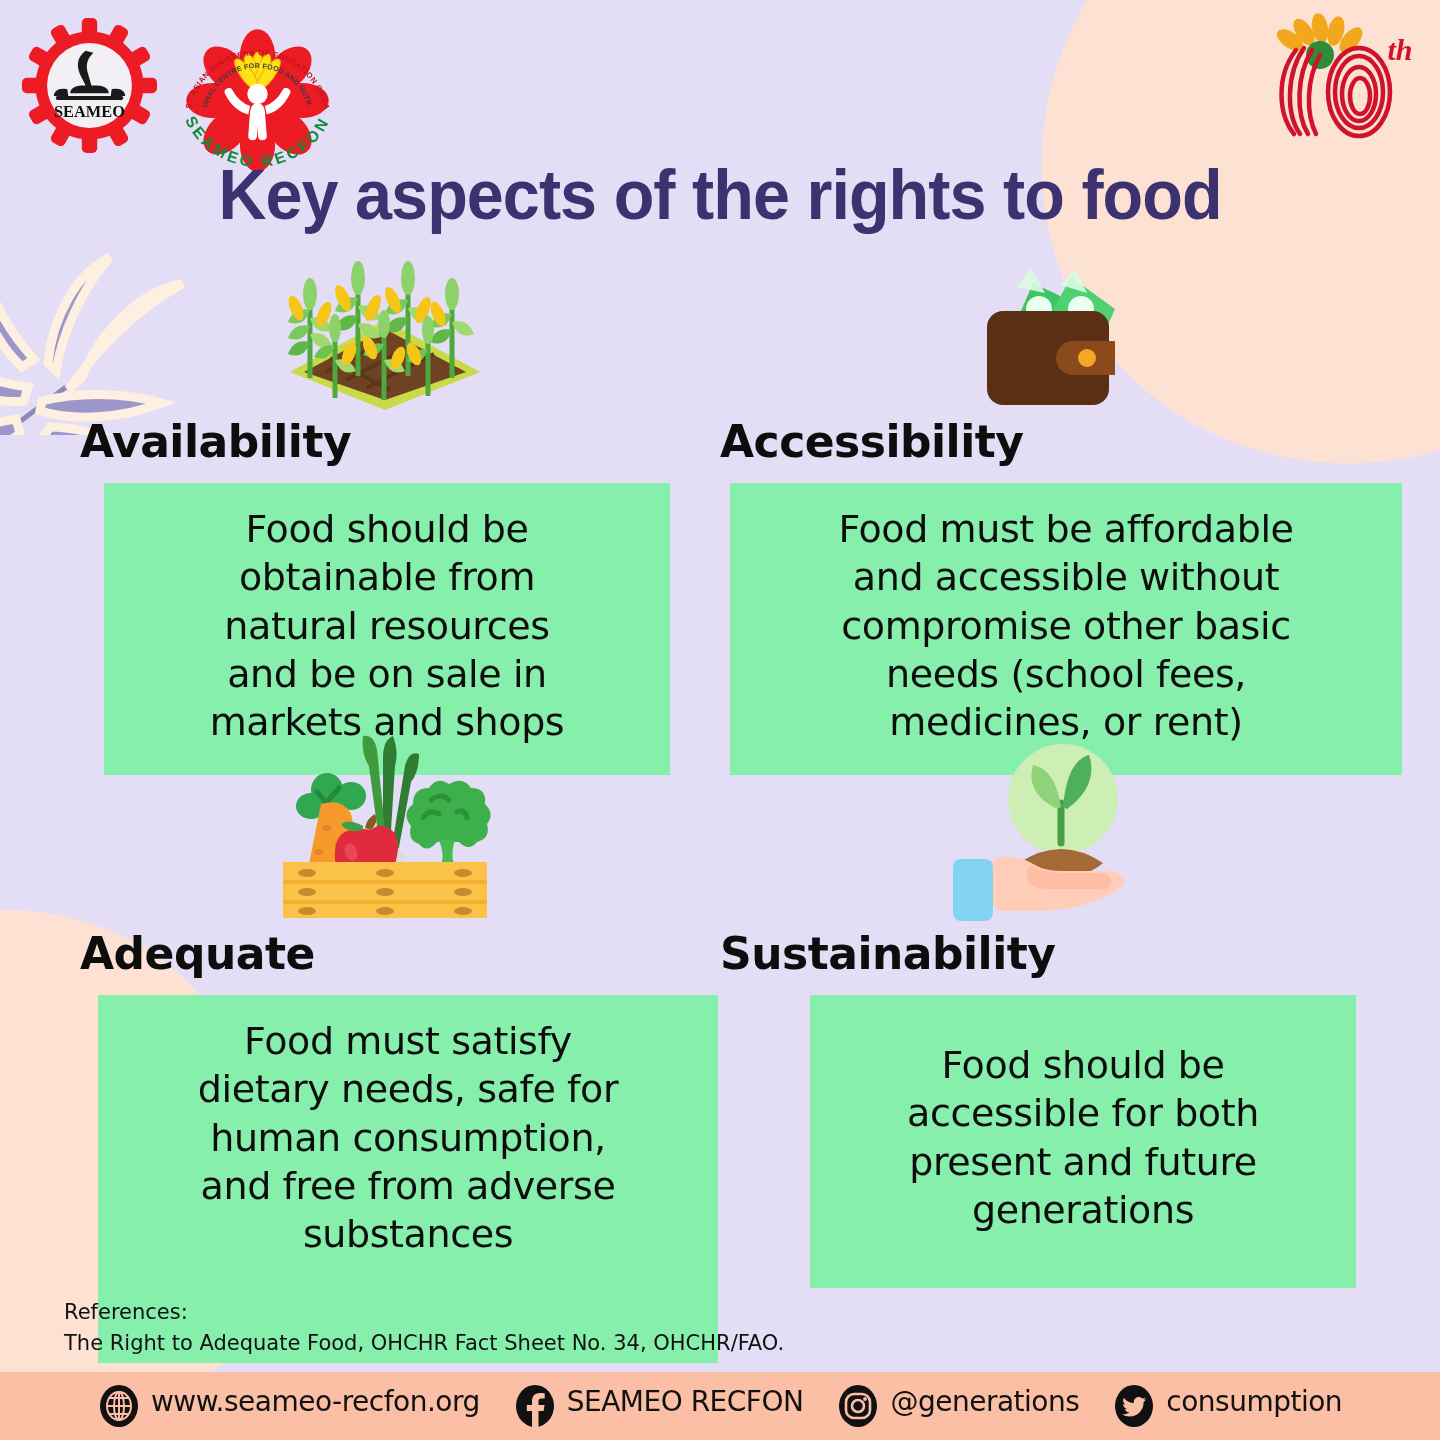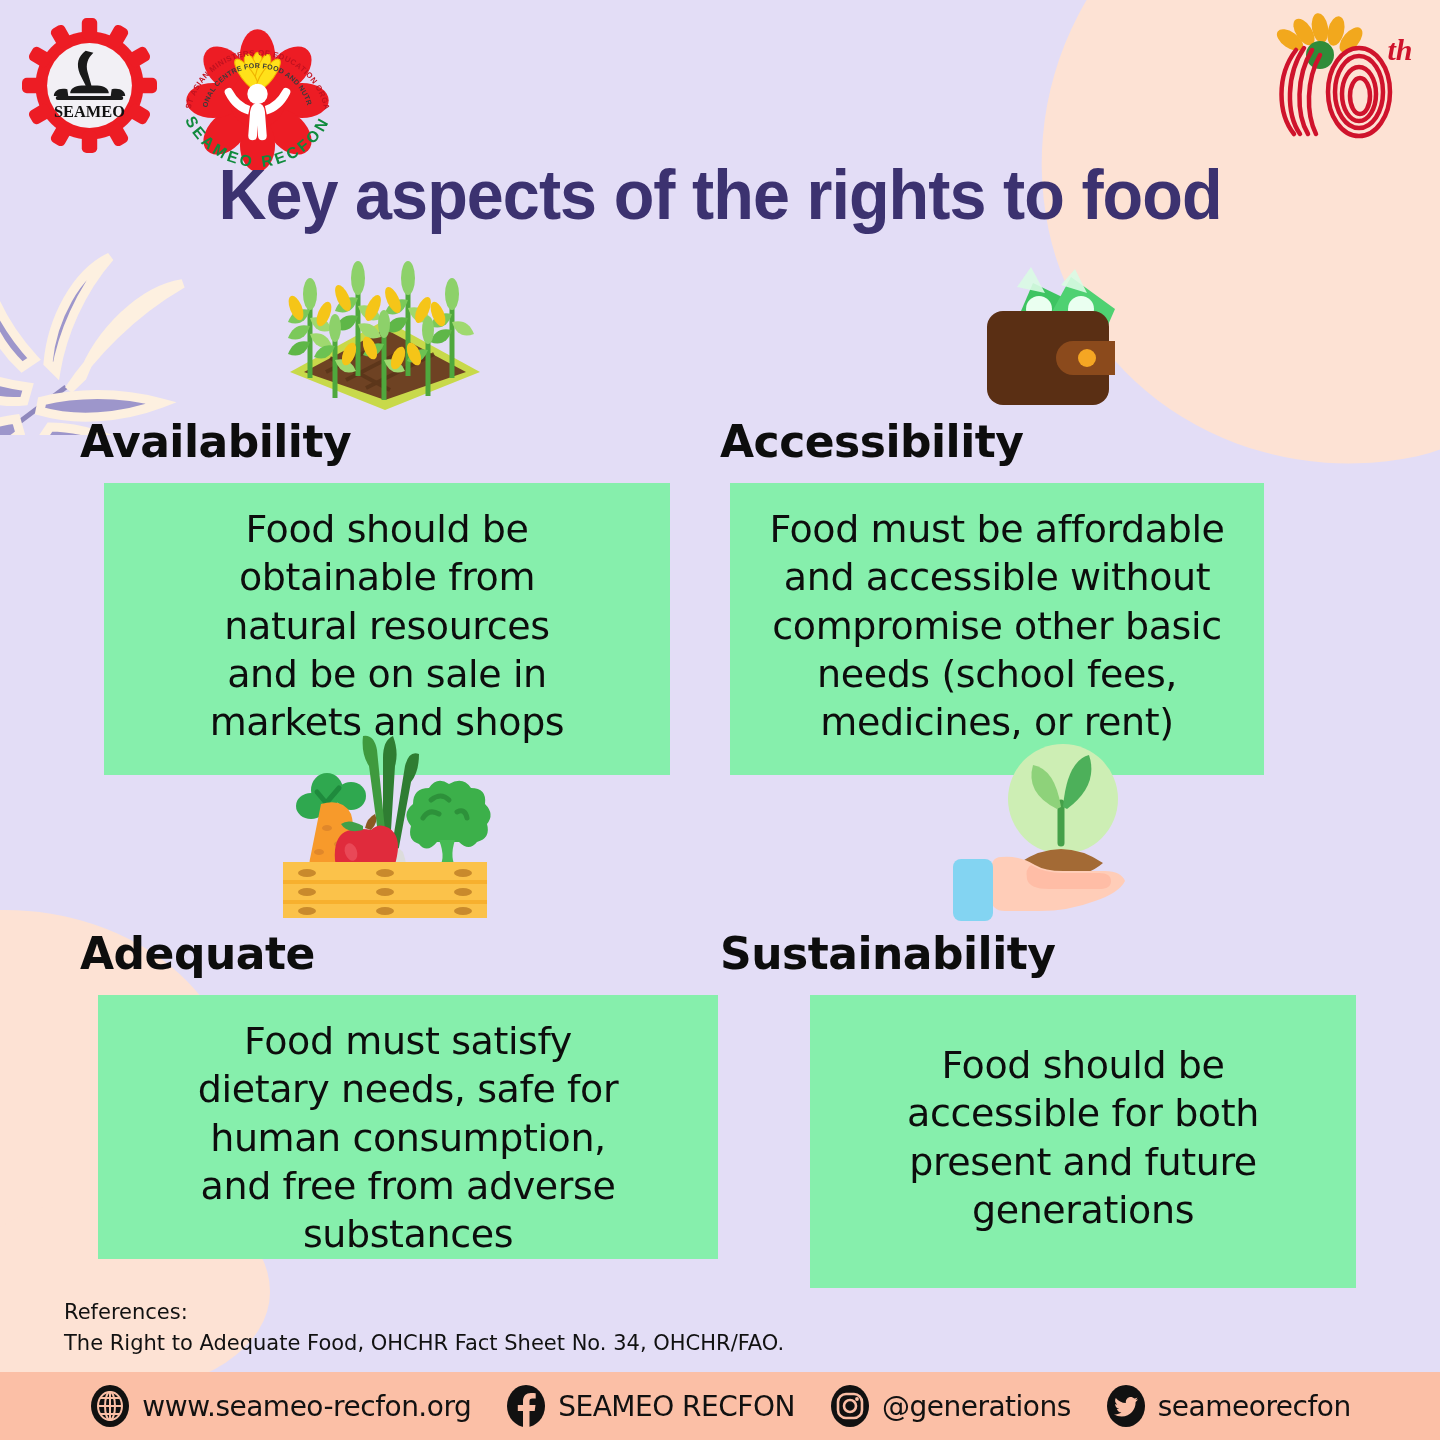--- a/index.html
+++ b/index.html
@@ -70,40 +70,40 @@
     padding:22px 12px 24px;
     text-align:center;
   }
   .aspect-text {
     font-family:"DejaVu Sans","Liberation Sans",sans-serif;
     font-size:38px; line-height:1.27; color:#0d0d0d;
     letter-spacing:-0.4px;
     white-space:pre-line;
   }
   .box-avail   { height:292px; width:566px; margin-left:24px; }
-  .box-access  { height:292px; width:534px; margin-left:10px;margin-top:16px; }
-  .box-adeq    { height:264px; width:620px; margin-left:18px;text-align:center; }
+  .box-access  { height:292px; width:672px; margin-left:10px;margin-top:16px; }
+  .box-adeq    { height:368px; width:620px; margin-left:18px;text-align:center; }
   .box-sust    { height:293px; width:546px; margin-left:90px; padding-top:46px;}
 
   
   .refs {
     position:absolute; left:64px; bottom:82px; z-index:6;
     font-family:"DejaVu Sans","Liberation Sans",sans-serif;
     font-size:21px; color:#111; line-height:1.45;
     white-space:pre-line;
   }
 
   
   .footer {
     position:absolute; left:0; bottom:0; width:1440px; height:68px;
     background:#fbbfa6; z-index:8;
     display:flex; align-items:center; justify-content:center; gap:34px;
     padding: 0 24px;
   }
-  .f-item { display:flex; align-items:center; gap:11px; }
+  .f-item { display:flex; gap:11px; }
   .f-item span.lbl {
     font-family:"DejaVu Sans","Liberation Sans",sans-serif;
     font-size:28px; color:#111; letter-spacing:-0.5px; white-space:nowrap;
   }
   .f-icon { width:42px; height:42px; flex:0 0 42px; }
 </style>
 </head>
 <body>
 
 <div id="page">
@@ -480,17 +480,17 @@
         <circle cx="28" cy="14" r="1.9" fill="#fbbfa6"></circle>
       </svg>
       <span class="lbl">@generations</span>
     </div>
 
     <div class="f-item">
       <svg class="f-icon" viewBox="0 0 42 42">
         <ellipse cx="21" cy="21" rx="19" ry="21" fill="#111"></ellipse>
         <path d="M33 14.3c-.9.4-1.8.7-2.8.8 1-.6 1.8-1.6 2.2-2.7-.9.6-2 1-3.1 1.2-.9-1-2.2-1.6-3.6-1.6-2.7 0-4.9 2.2-4.9 4.9 0 .4 0 .8.1 1.1-4.1-.2-7.7-2.2-10.1-5.1-.4.7-.7 1.6-.7 2.5 0 1.7.9 3.2 2.2 4.1-.8 0-1.6-.2-2.2-.6v.1c0 2.4 1.7 4.4 3.9 4.8-.4.1-.8.2-1.3.2-.3 0-.6 0-.9-.1.6 2 2.4 3.4 4.6 3.4-1.7 1.3-3.8 2.1-6.1 2.1-.4 0-.8 0-1.2-.1 2.2 1.4 4.8 2.2 7.5 2.2 9.1 0 14-7.5 14-14v-.6c1-.7 1.8-1.6 2.4-2.6z" fill="#fbbfa6"></path>
       </svg>
-      <span class="lbl">seameorecfon</span>
+      <span class="lbl">consumption</span>
     </div>
   </div>
 
 </div>
 
 </body></html>

